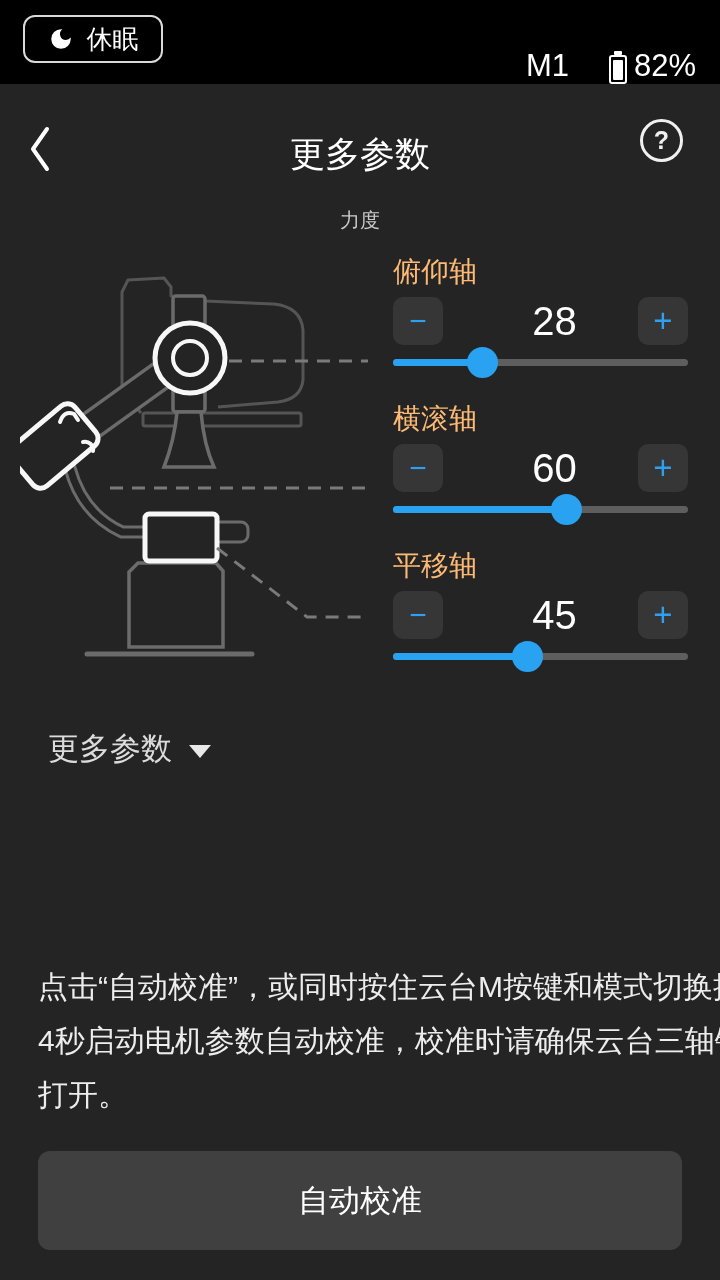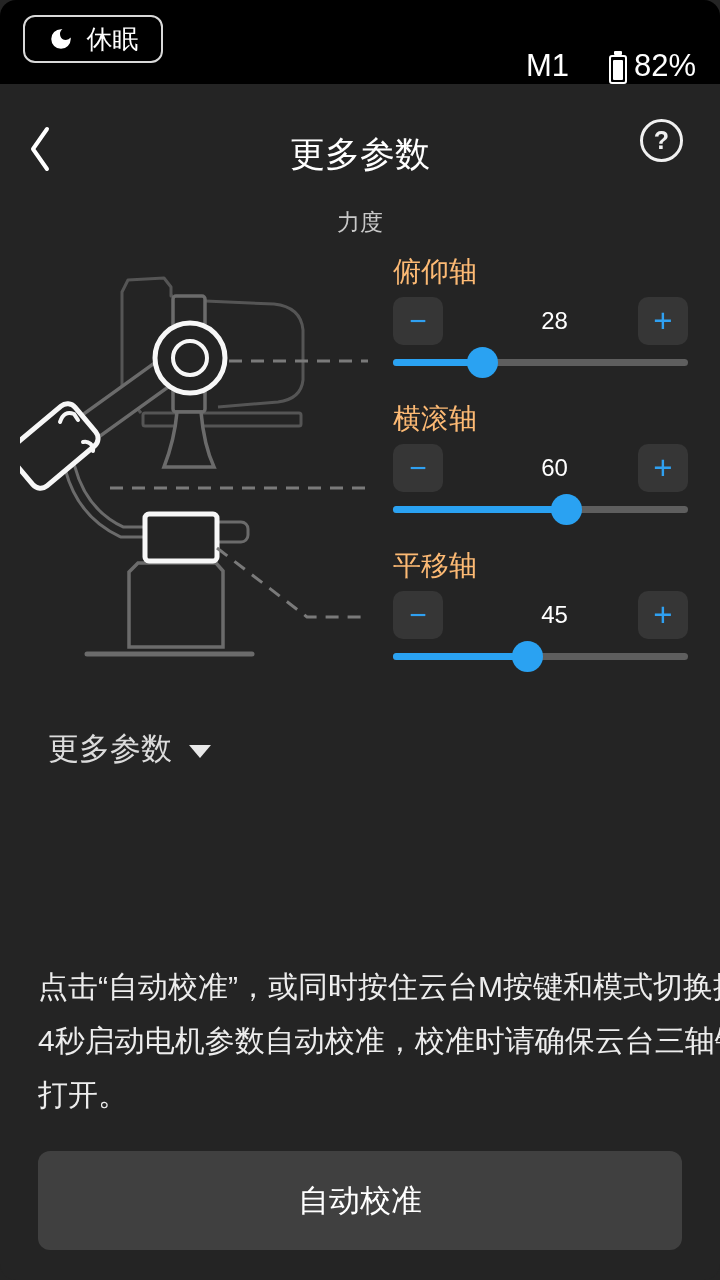--- a/index.html
+++ b/index.html
@@ -1,18 +1,18 @@
 <!DOCTYPE html>
 <html><head>
 <meta charset="utf-8">
 <style>
   * { margin:0; padding:0; box-sizing:border-box; }
   html,body { width:720px; height:1280px; background:#242424; overflow:hidden; }
   body { font-family:"Liberation Sans","DejaVu Sans",sans-serif; }
-  .screen { position:relative; width:720px; height:1280px; background:#242424; overflow:hidden;border-radius:16px; }
+  .screen { position:relative; width:720px; height:1280px; background:#242424; overflow:hidden; }
 
   
   .status-bar { position:absolute; left:0; top:0; width:720px; height:84px; background:#000; }
   .sleep-btn { position:absolute; left:23px; top:15px; width:140px; height:48px;
     background:transparent; border:2px solid #d9d9d9; border-radius:12px;
     display:flex; align-items:center; justify-content:center; gap:13px; cursor:pointer; }
   .sleep-btn span { color:#fff; font-size:26px; }
   .status-right { position:absolute; right:24px; top:0; height:84px; display:flex; align-items:flex-end; }
   .mode-text { color:#fff; font-size:31px; margin-right:40px; }
   .battery { width:18px; height:33px; position:relative; margin-right:7px; }
@@ -24,32 +24,32 @@
   
   .back-btn { position:absolute; left:27px; top:124px; width:26px; height:50px; cursor:pointer; }
   .page-title { position:absolute; left:0; top:131px; width:720px; text-align:center;
     color:#fff; font-size:35px; }
   .help-btn { position:absolute; left:640px; top:119px; width:43px; height:43px;
     border:3px solid #f0f0f0; border-radius:50%; color:#f0f0f0; font-size:25px; font-weight:bold;
     display:flex; align-items:center; justify-content:center; cursor:pointer; background:transparent; }
 
   
   .strength-title { position:absolute; left:0; top:207px; width:720px; text-align:center;
-    color:#c9c9c9; font-size:23px; }
+    color:#c9c9c9; font-size:20px; }
   .illustration { position:absolute; left:20px; top:270px; }
 
   .slider-group { position:absolute; left:393px; width:295px; height:135px; }
   .axis-label { position:absolute; left:0; top:0; color:#fdba74; font-size:28px; }
   .ctrl-row { position:absolute; left:0; top:44px; width:295px; height:48px; }
   .step-btn { position:absolute; top:0; width:50px; height:48px; background:#363636; border:none;
     border-radius:10px; color:#2fa0f1; cursor:pointer; display:flex; align-items:center; justify-content:center; }
   .step-btn.minus { left:0; font-size:30px; }
   .step-btn.plus { right:0; font-size:33px; font-weight:300; }
   .axis-value { position:absolute; left:50px; right:50px; top:0; height:48px; line-height:48px;
-    text-align:center; color:#fff; font-size:24px;padding-left:28px; }
+    text-align:center; color:#fff; font-size:40px;padding-left:28px; }
   .slider { position:absolute; left:0; top:94px; width:295px; height:31px; cursor:pointer; }
   .track { position:absolute; left:0; top:12px; width:295px; height:7px; background:#5e5e5e; border-radius:4px; }
   .fill { position:absolute; left:0; top:12px; height:7px; background:#2aa2f2; border-radius:4px; }
   .thumb { position:absolute; top:0; width:31px; height:31px; background:#2aa2f2; border-radius:50%; }
 
   
   .more-params { position:absolute; left:48px; top:728px; display:flex; align-items:center; gap:17px; cursor:pointer;text-align:center; }
   .more-params span.label { color:#dcdcdc; font-size:31px; }
   .caret { width:0; height:0; border-left:11px solid transparent; border-right:11px solid transparent;
     border-top:13px solid #e9e9e9; margin-top:4px; }

